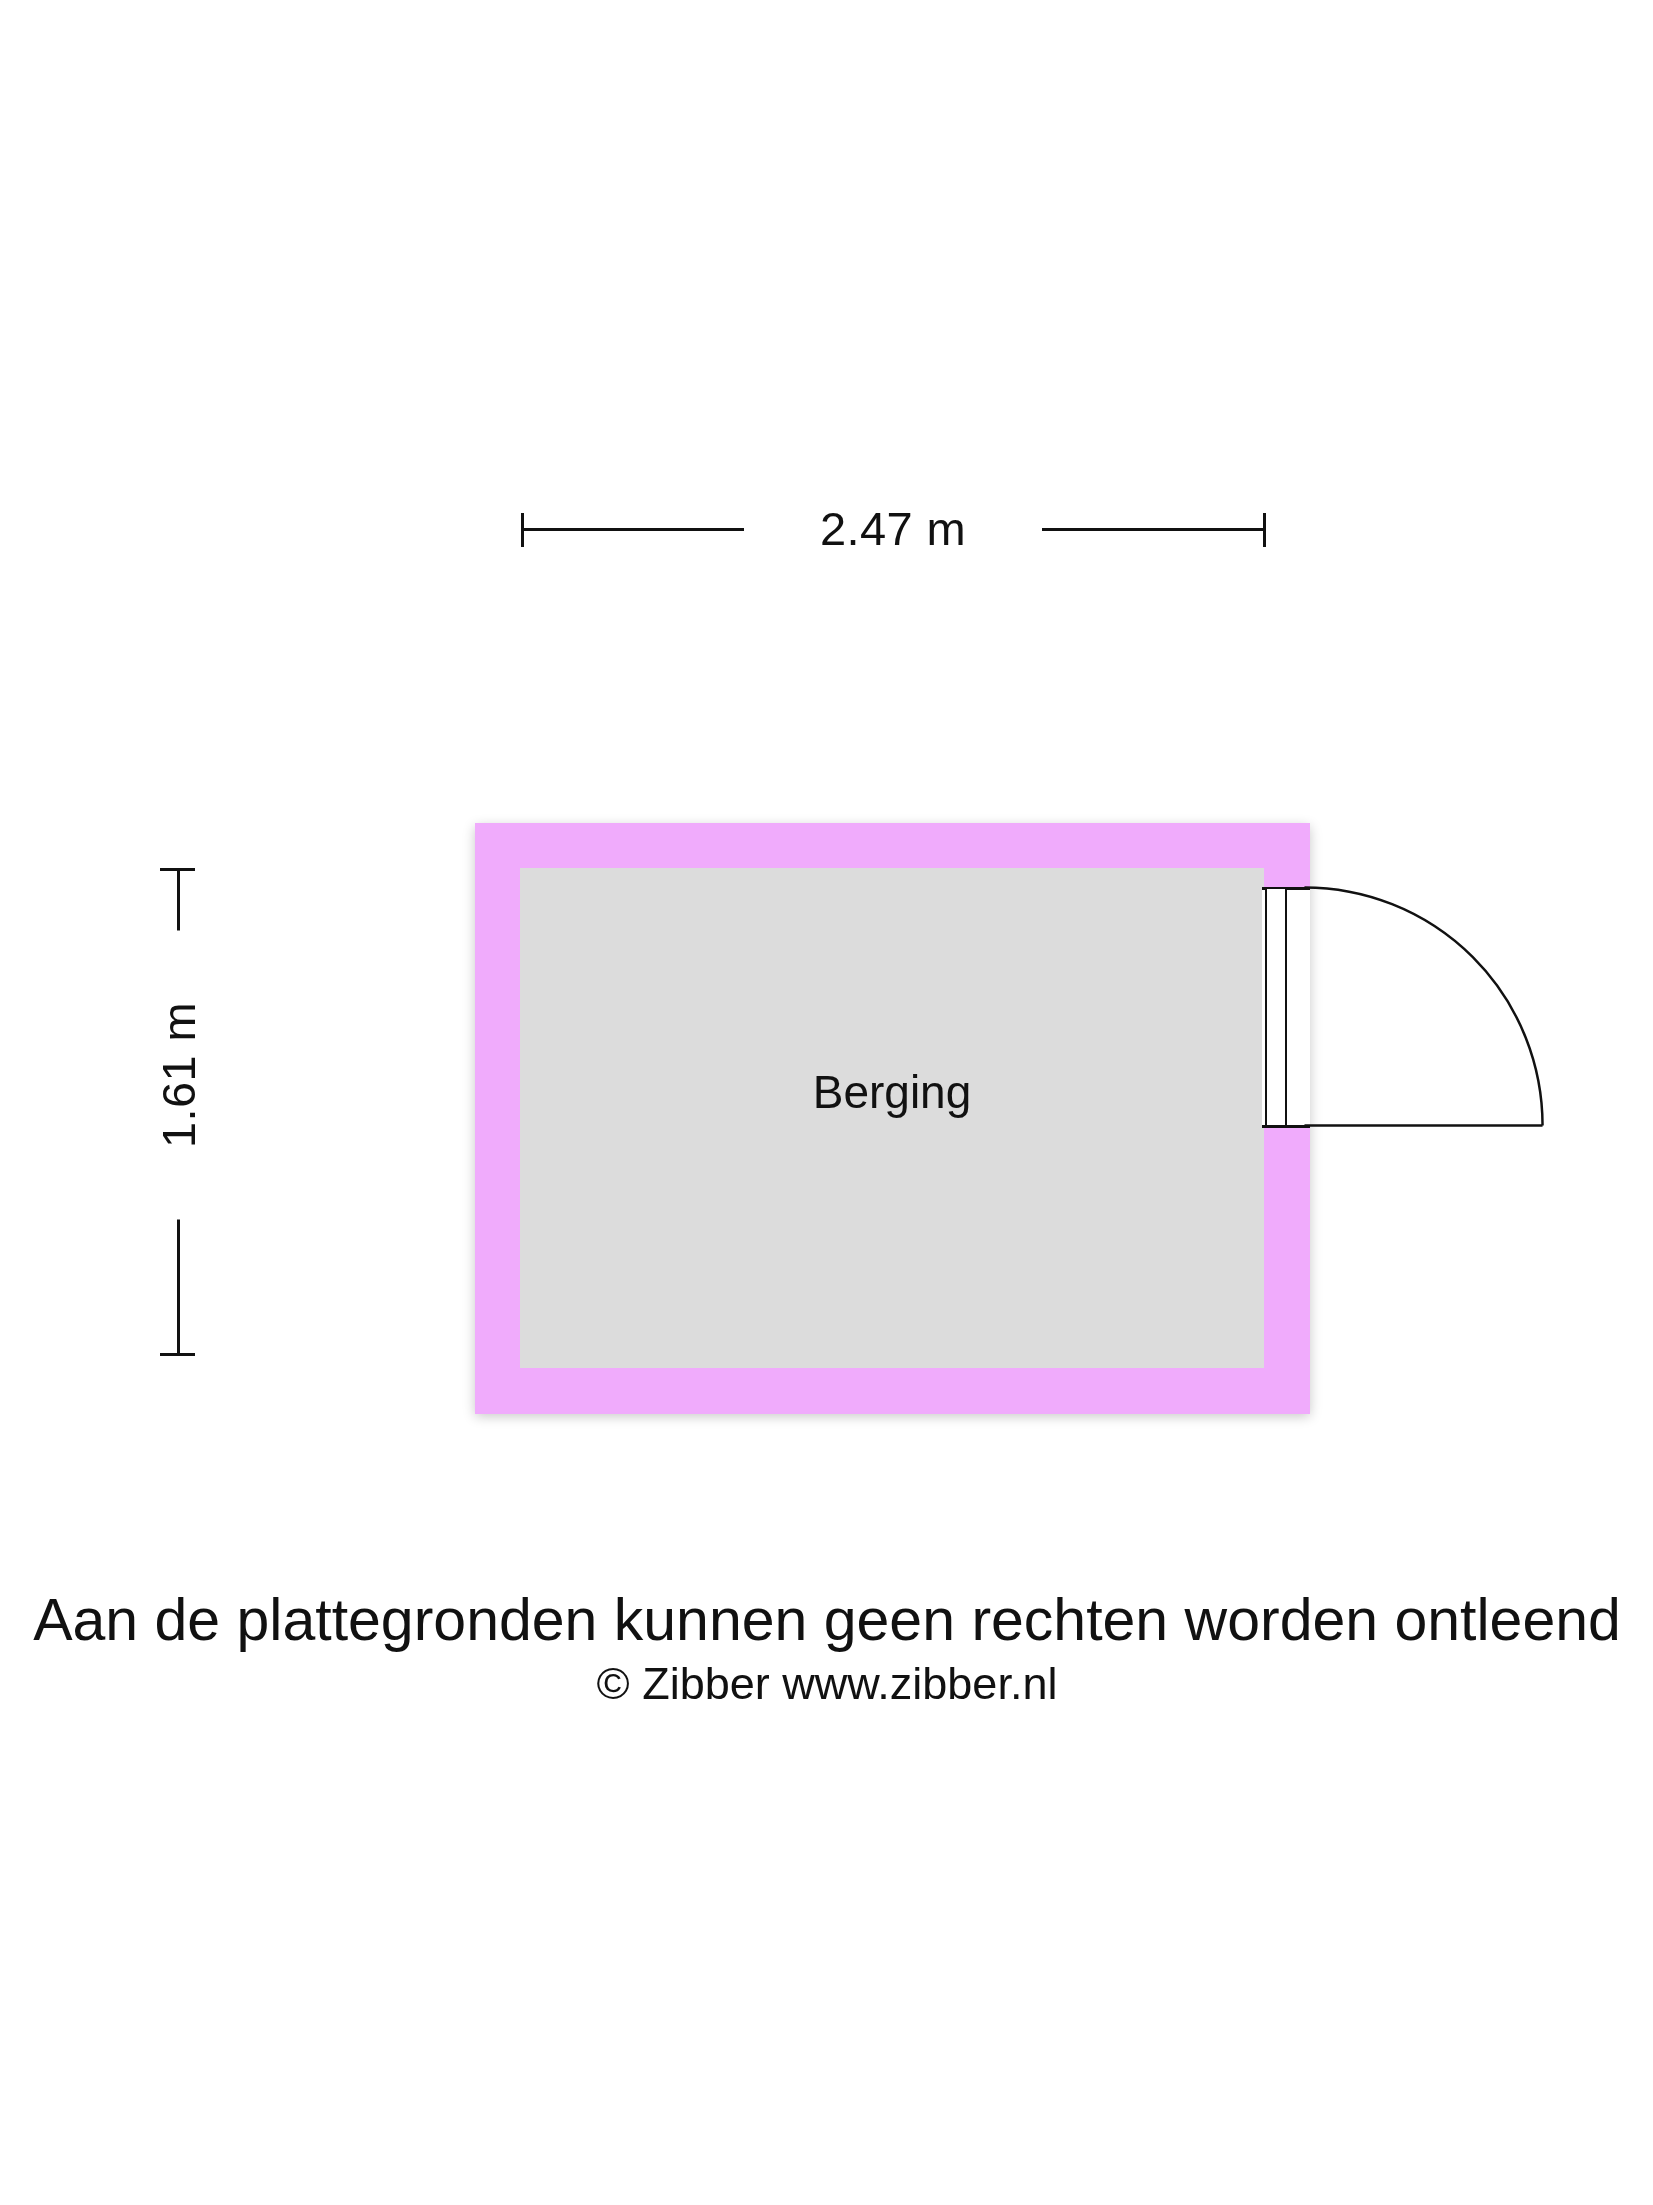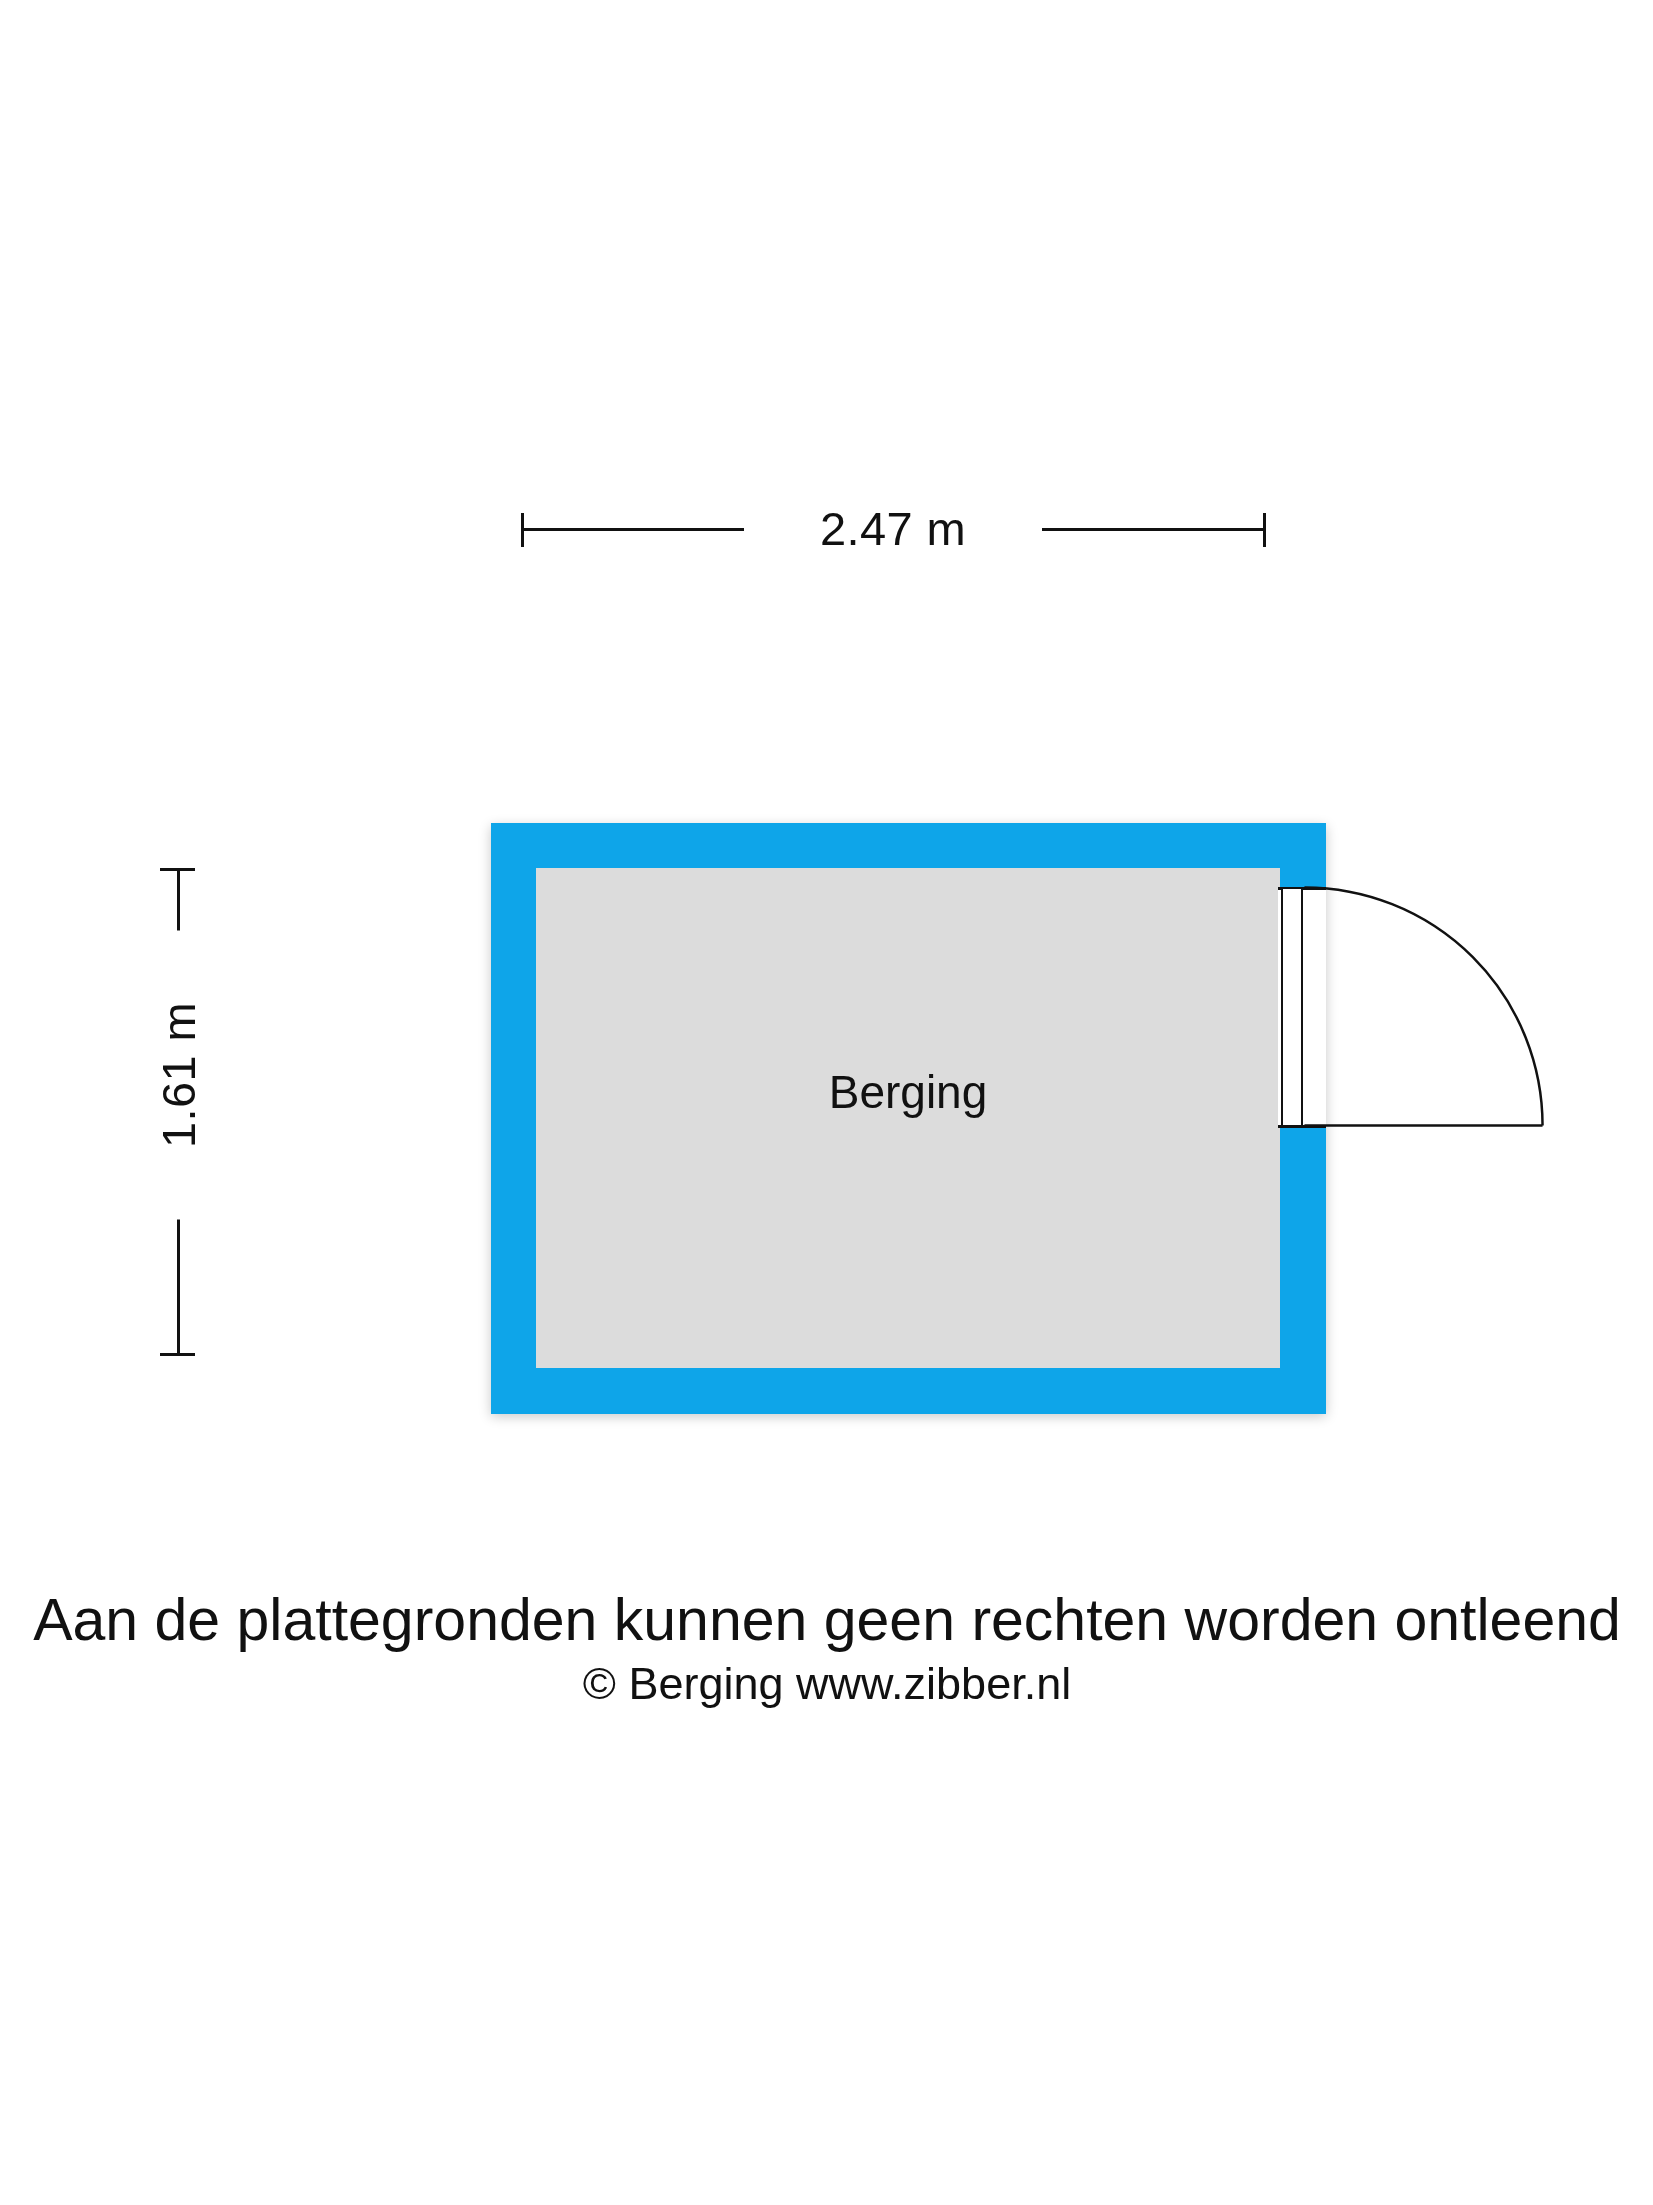--- a/index.html
+++ b/index.html
@@ -108,25 +108,25 @@
   
   .plan {
     position: absolute;
     left: 475px;
     top: 823px;
     width: 839px;
     height: 604px;
   }
   .room-shell {
     position: absolute;
-    left: 16px;
+    left: 0;
     top: 0;
     width: 835px;
     height: 591px;
-    background: #0ea5e9;
+    background: #f0abfc;
     box-shadow: 0 3.3px 11.6px rgba(0,0,0,0.22);
   }
   .room-floor {
     position: absolute;
     left: 45px;
     top: 45px;
     width: 744px;
     height: 500px;
     background: #dcdcdc;
   }
@@ -235,17 +235,17 @@
       <div class="door-leaf"></div>
     </div>
     <svg class="door-swing" viewBox="0 0 300 300">
       <path d="M 3 3 A 288 288 0 0 1 291 291" fill="none" stroke="#111111" stroke-width="3"></path>
       <line x1="3" y1="291" x2="291" y2="291" stroke="#111111" stroke-width="3"></line>
     </svg>
   </div>
 
   <div class="disclaimer">
     <div class="line1">Aan de plattegronden kunnen geen rechten worden ontleend</div>
-    <div class="line2">© Berging www.zibber.nl</div>
+    <div class="line2">© Zibber www.zibber.nl</div>
   </div>
 
 </div>
 
 
 </body></html>

